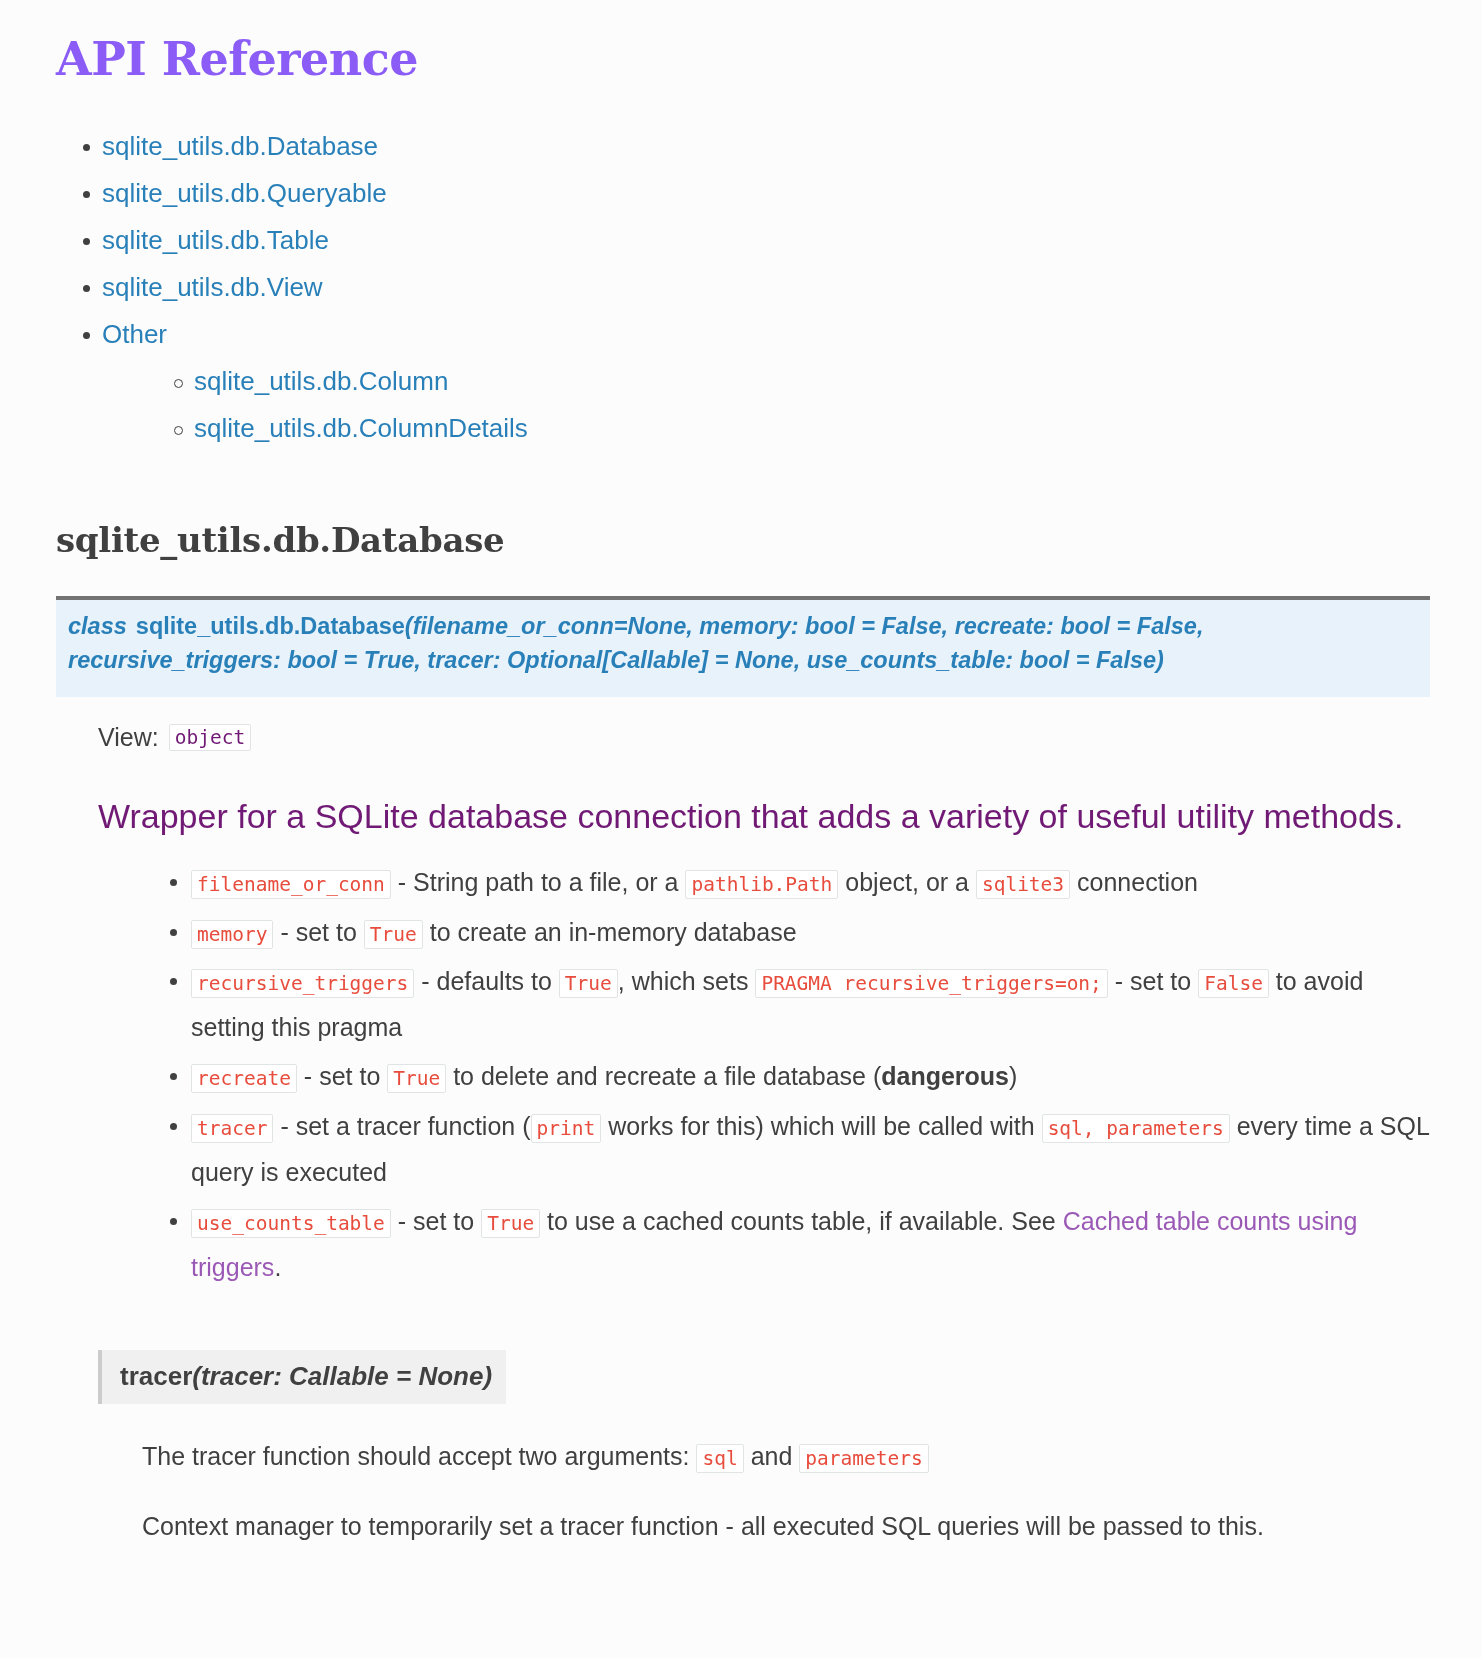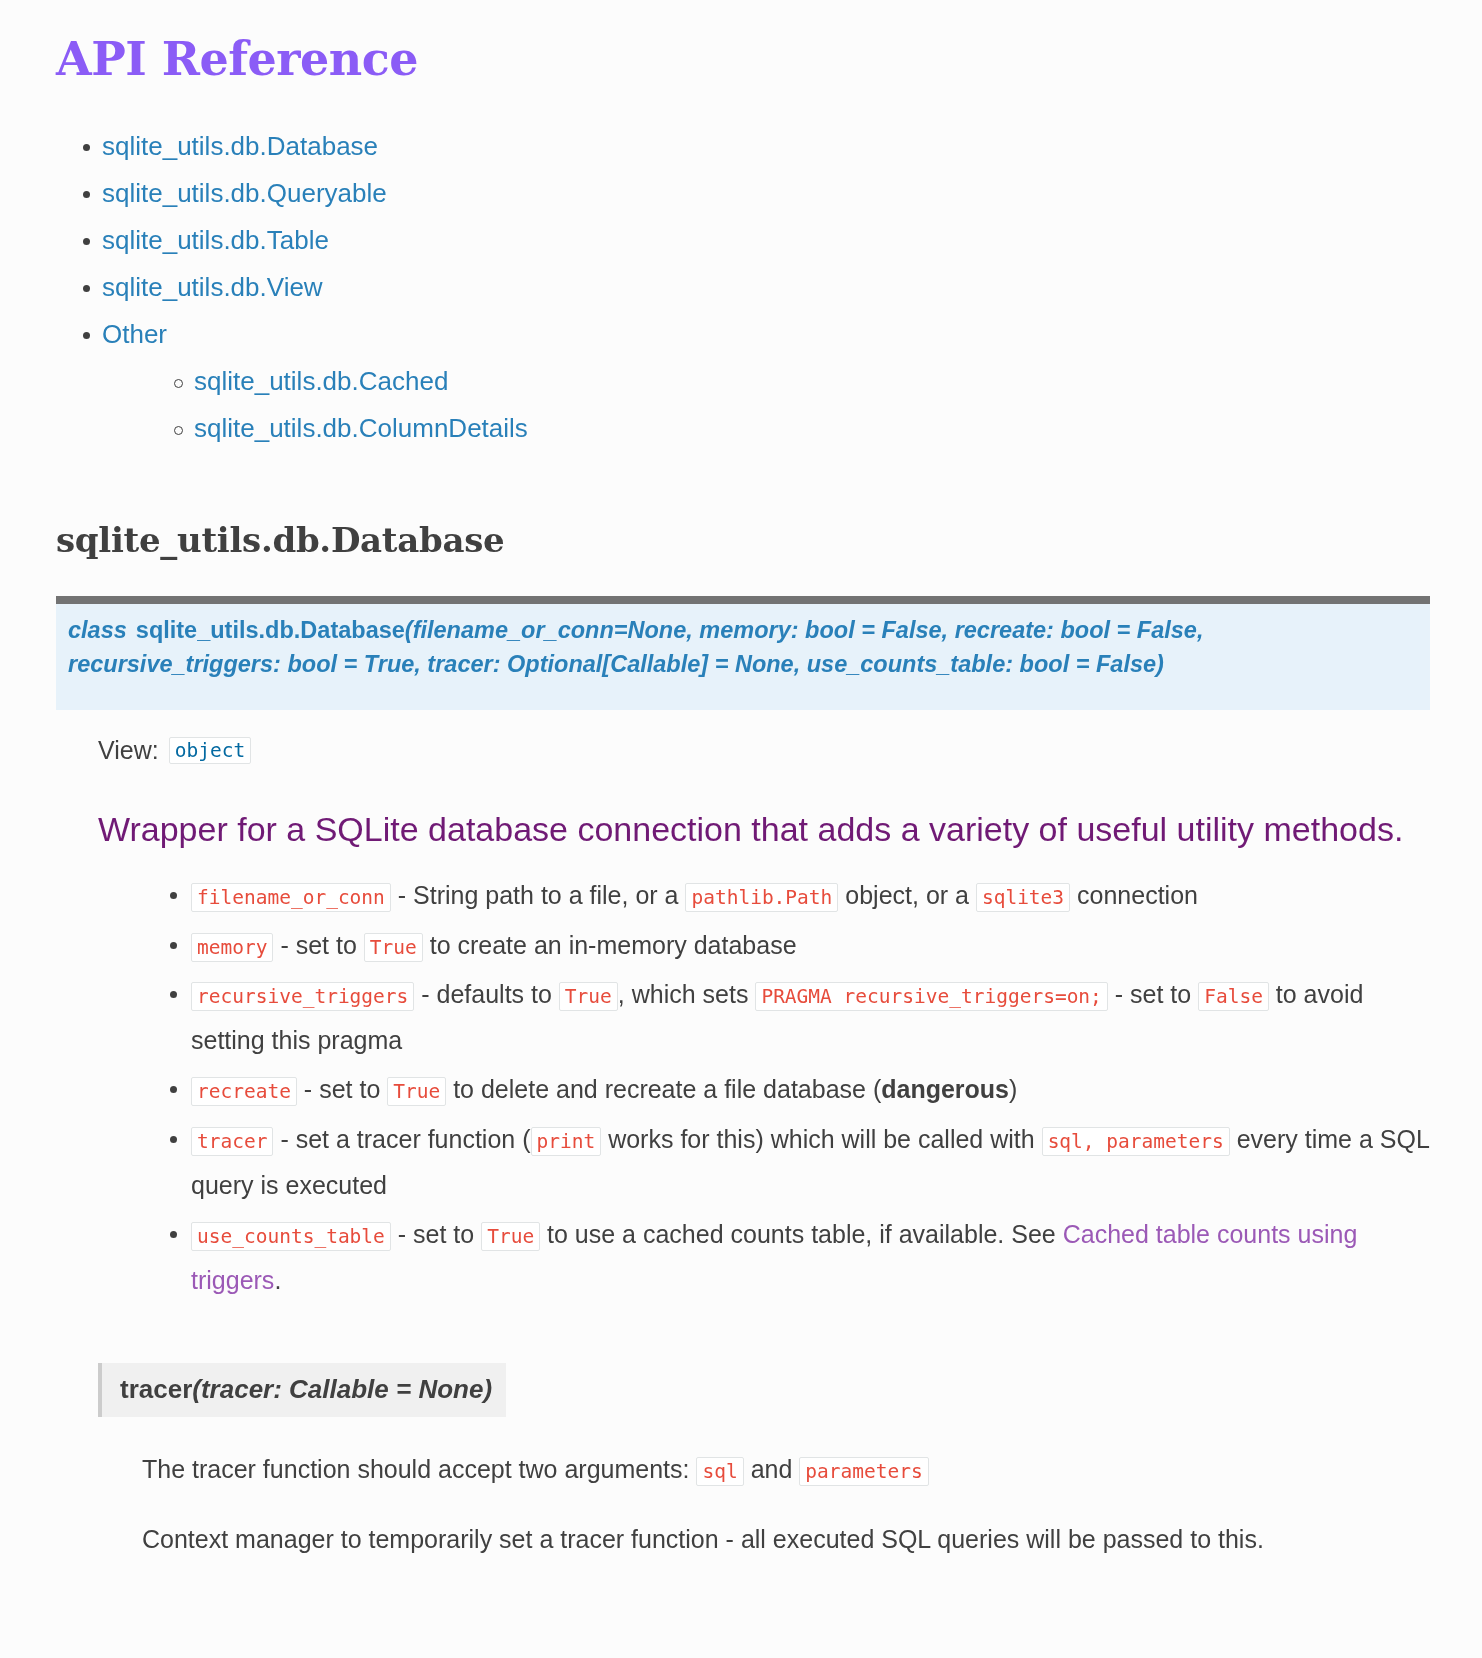--- a/index.html
+++ b/index.html
@@ -83,22 +83,22 @@
   a.toc-link {
     color: #2980b9;
     text-decoration: none;
     font-size: 26px;
     line-height: 1.35;
   }
 
   
   .sig-class {
     background: #e7f2fa;
-    border-top: 8px solid #737373;
-    padding: 10px 12px 29px 12px;
+    border-top: 4px solid #737373;
+    padding: 10px 12px 20px 12px;
     margin: 0 0 0 0;
     color: #2980b9;
     font-size: 23.5px;
     line-height: 1.42;
     font-weight: bold;
   }
   .sig-class .kw {
     font-style: italic;
     font-weight: bold;
     margin-right: 9px;
@@ -136,21 +136,21 @@
     font-size: 19.5px;
     color: #e74c3c;
     background: #fff;
     border: 1px solid #e1e4e5;
     border-radius: 2px;
     padding: 2px 5px;
     white-space: nowrap;
     line-height: 1.1;
   }
   code.lit.plain {
-    color: #0369a1;
+    color: #701a75;
   }
 
   
   ul.params {
     list-style: none;
     margin: 18px 0 0 0;
     padding: 0 0 0 48px;
   }
   ul.params > li {
     position: relative;
@@ -207,21 +207,21 @@
 <div class="page">
 
   <h1 class="page-title">API Reference</h1>
 
   <ul class="toc" id="toc-root">
       <li><a class="toc-link">sqlite_utils.db.Database</a></li>
       <li><a class="toc-link">sqlite_utils.db.Queryable</a></li>
       <li><a class="toc-link">sqlite_utils.db.Table</a></li>
       <li><a class="toc-link">sqlite_utils.db.View</a></li>
       <li><a class="toc-link">Other</a><ul>
-          <li><a class="toc-link">sqlite_utils.db.Cached</a></li>
+          <li><a class="toc-link">sqlite_utils.db.Column</a></li>
           <li><a class="toc-link">sqlite_utils.db.ColumnDetails</a></li>
         </ul></li>
     </ul>
 
   <h2 class="section-title">sqlite_utils.db.Database</h2>
 
   <div class="sig-class">
     <span class="kw">class</span><span class="name">sqlite_utils.db.Database</span><span class="params">(filename_or_conn=None, memory: bool = False, recreate: bool = False, recursive_triggers: bool = True, tracer: Optional[Callable] = None, use_counts_table: bool = False)</span>
   </div>
 

